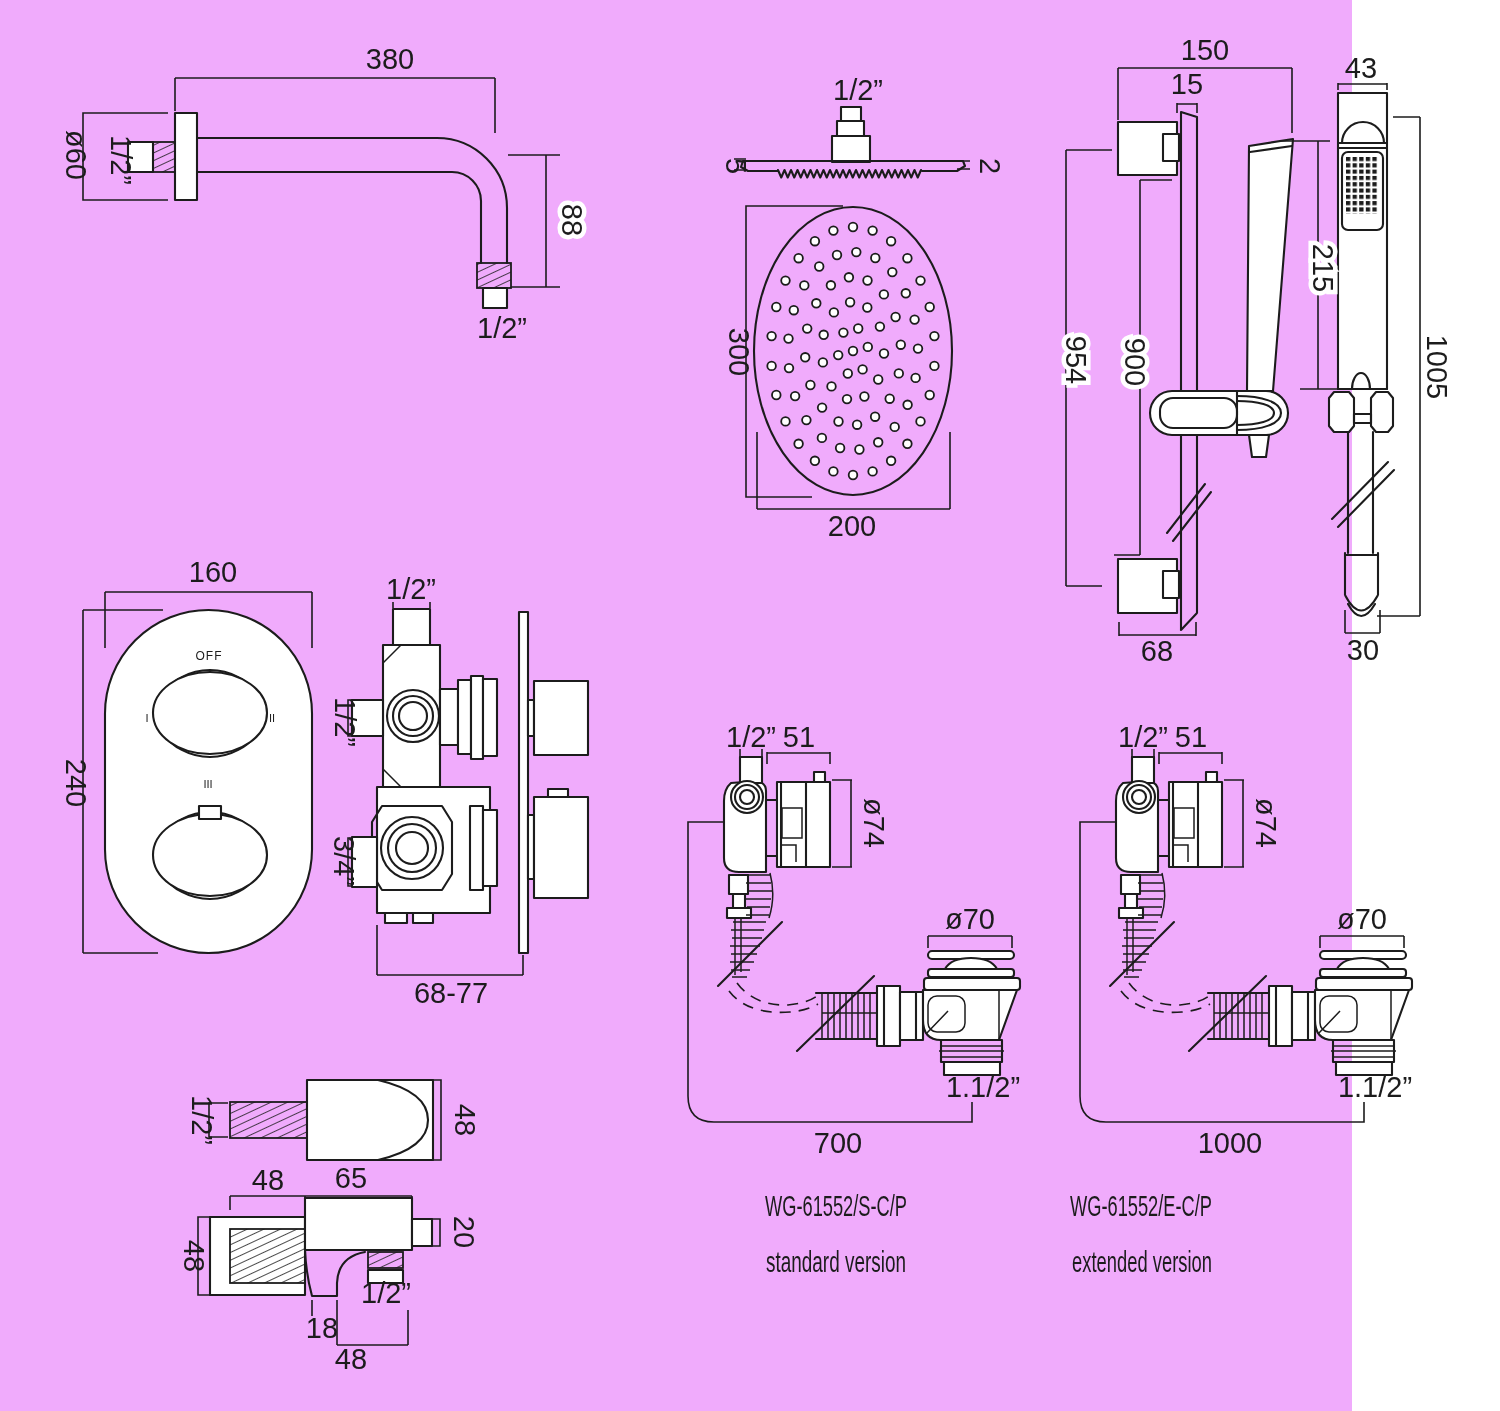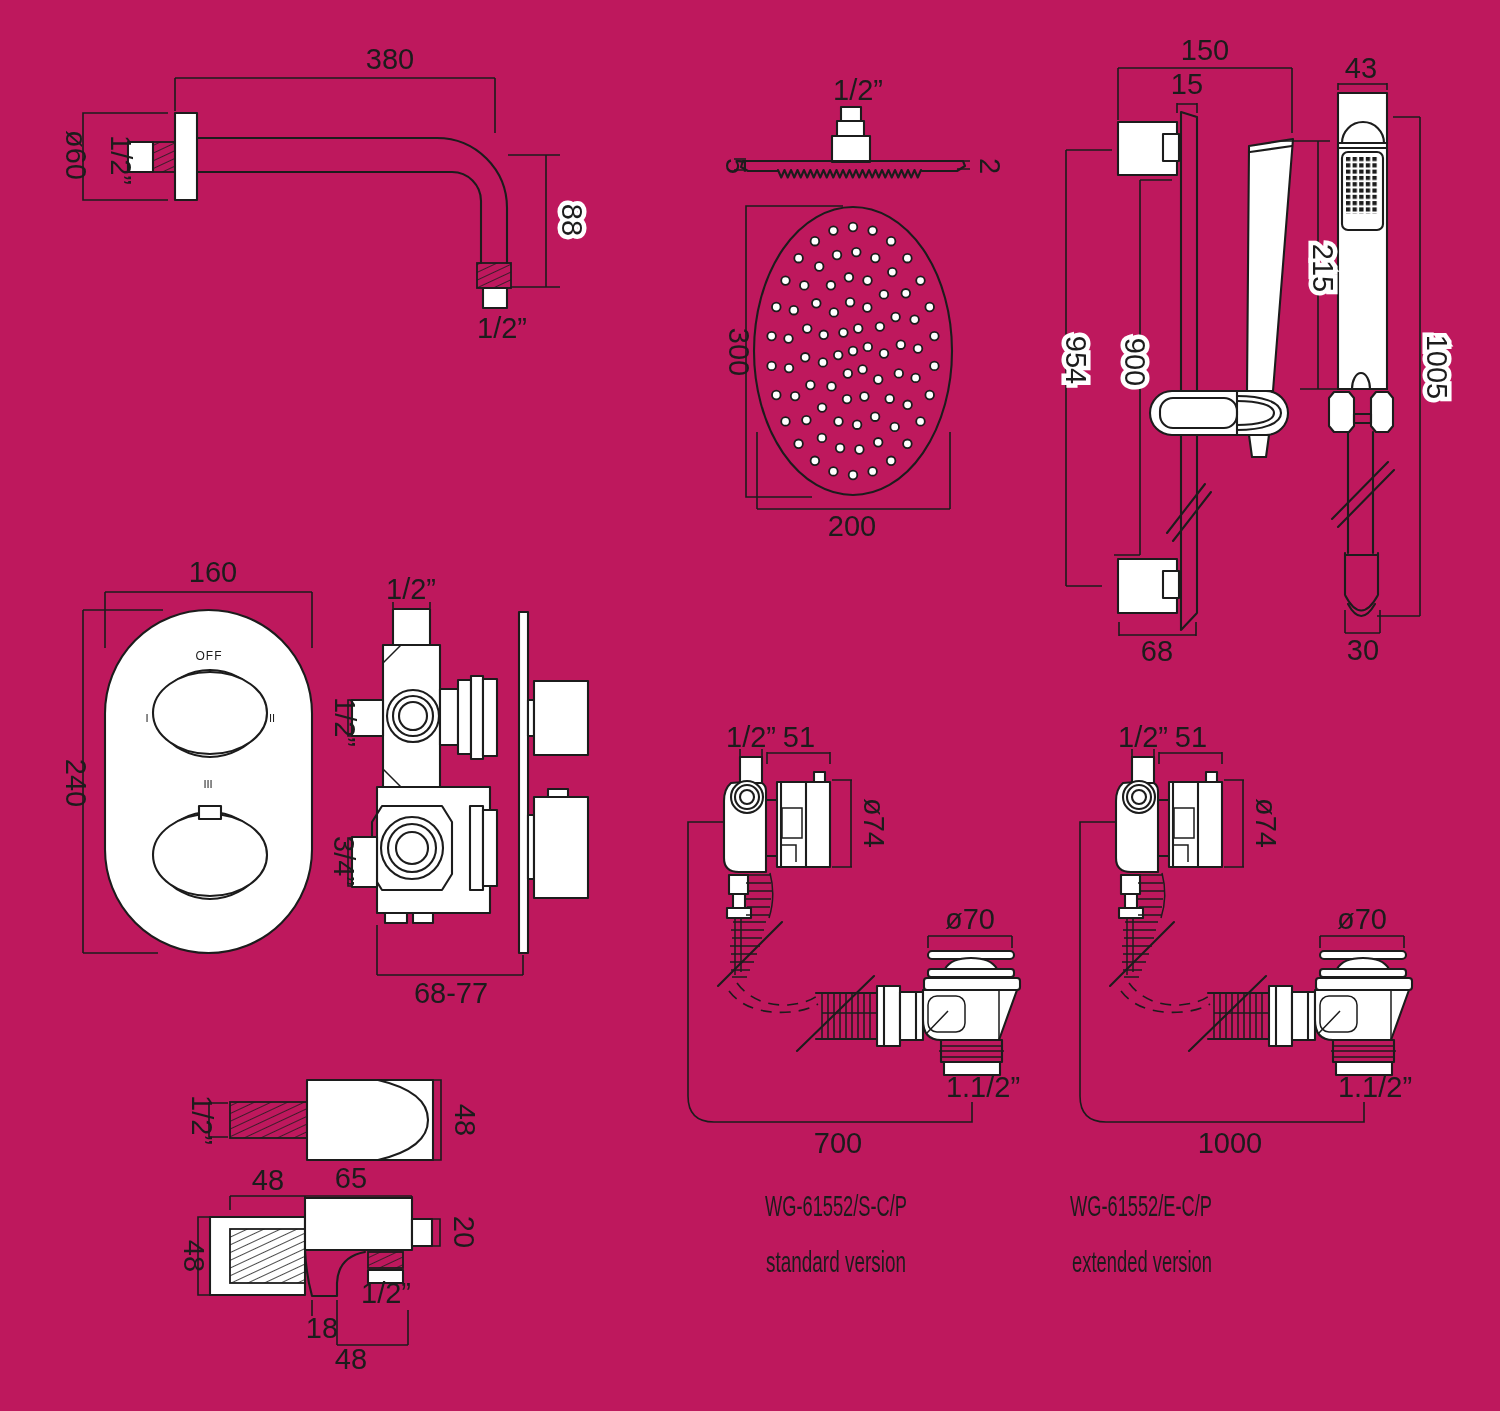--- a/index.html
+++ b/index.html
@@ -1,16 +1,16 @@
 <!DOCTYPE html>
 <html><head>
 <meta charset="utf-8">
 <style>
   html,body{margin:0;padding:0;background:#ffffff;}
-  .canvas{width:1500px;height:1411px;position:relative;background:#be185d;}
+  .canvas{width:1352px;height:1411px;position:relative;background:#f0abfc;}
   svg{display:block;}
   text{font-family:"Liberation Sans","DejaVu Sans",sans-serif;fill:#1c1c1c;}
   .t{font-size:29px;text-anchor:middle;}
   .tc{font-size:30px;text-anchor:middle;}
   .ts{font-size:12px;text-anchor:middle;letter-spacing:1px;}
   .tm{font-size:11px;text-anchor:middle;}
   .halo{paint-order:stroke;stroke:#ffffff;stroke-width:9px;}
   .o{fill:#ffffff;stroke:#1c1c1c;stroke-width:2.1;stroke-linejoin:round;}
   .l{fill:none;stroke:#1c1c1c;stroke-width:2.1;stroke-linejoin:round;stroke-linecap:round;}
   .thin{fill:none;stroke:#1c1c1c;stroke-width:1.5;}

